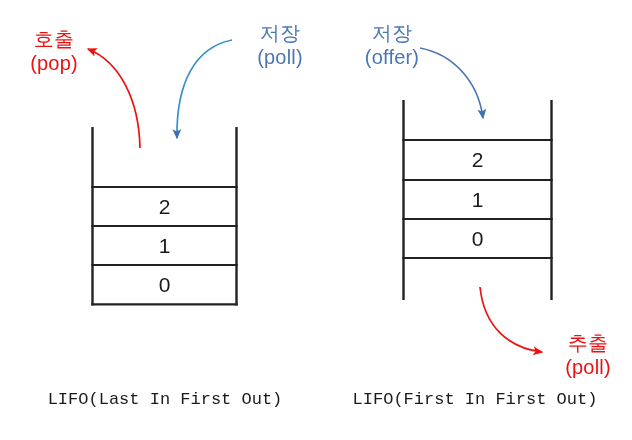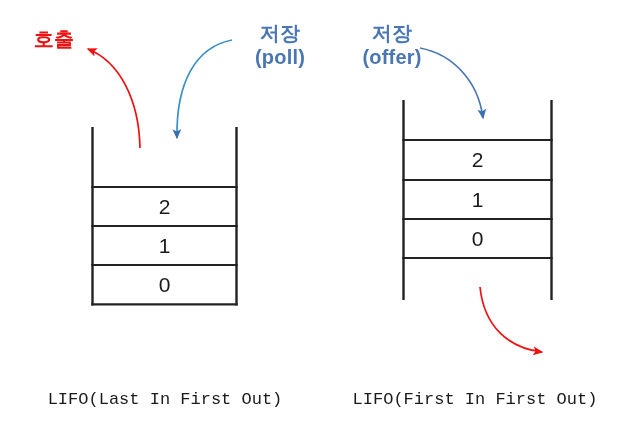--- a/index.html
+++ b/index.html
@@ -19,21 +19,21 @@
   }
   .svg-layer {
     position: absolute;
     left: 0;
     top: 0;
     width: 632px;
     height: 440px;
   }
   .label {
     position: absolute;
-    font-weight: bold;
+    font-weight: normal;
     line-height: 1.18;
     text-align: center;
     white-space: nowrap;
     letter-spacing: 0.2px;
   }
   .label .ln {
     display: block;
   }
   .label-pop {
     left: 8px;
@@ -136,29 +136,34 @@
   <div class="cell-value" style="left:92px; top:196px; width:145px;">2</div>
   <div class="cell-value" style="left:92px; top:235px; width:145px;">1</div>
   <div class="cell-value" style="left:92px; top:274px; width:145px;">0</div>
 
   <div class="cell-value" style="left:403px; top:149px; width:149px;">2</div>
   <div class="cell-value" style="left:403px; top:189px; width:149px;">1</div>
   <div class="cell-value" style="left:403px; top:228px; width:149px;">0</div>
 
   <div class="label label-pop">
     <span class="ln">호출</span>
+    <span class="ln">(pop)</span>
   </div>
 
   <div class="label label-push">
     <span class="ln">저장</span>
     <span class="ln">(poll)</span>
   </div>
 
   <div class="label label-offer">
     <span class="ln">저장</span>
     <span class="ln">(offer)</span>
   </div>
 
+  <div class="label label-poll">
+    <span class="ln">추출</span>
+    <span class="ln">(poll)</span>
+  </div>
 
   <div class="caption caption-lifo">LIFO(Last In First Out)</div>
   <div class="caption caption-fifo">LIFO(First In First Out)</div>
 
 </div>
 
 </body></html>

